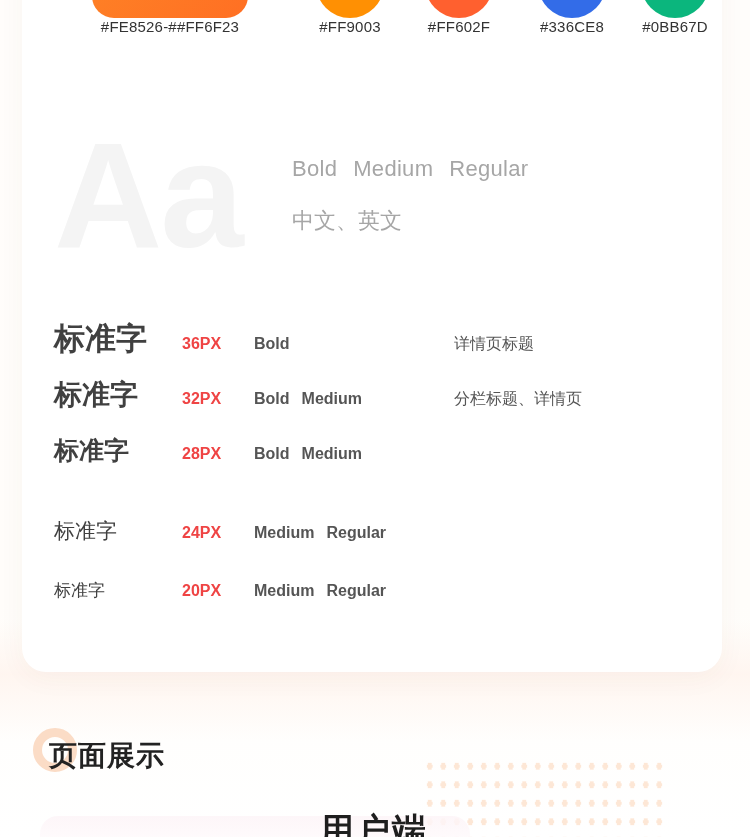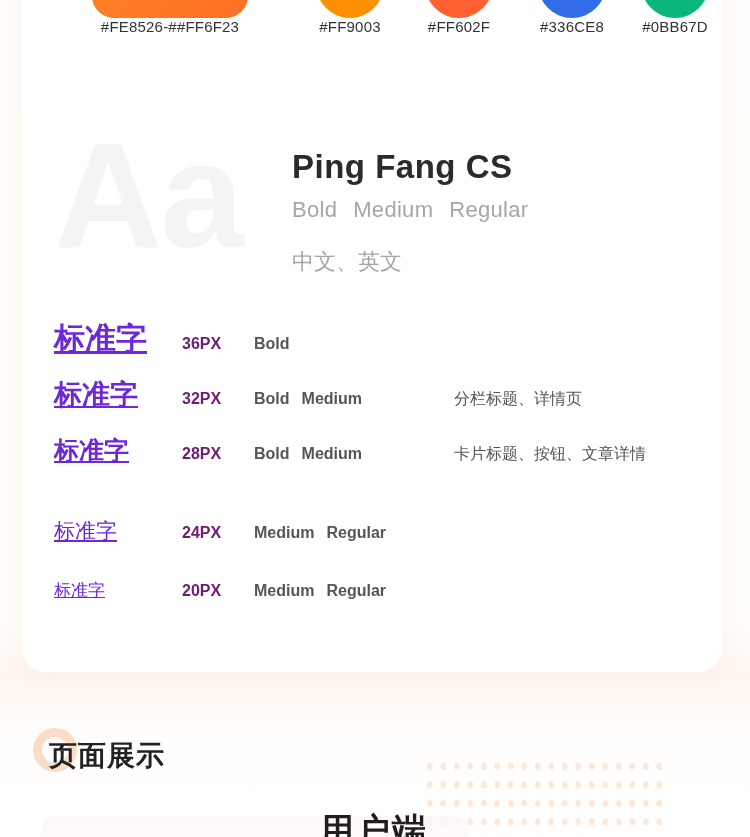--- a/index.html
+++ b/index.html
@@ -159,31 +159,30 @@
 
   .type-row {
     display: flex;
     align-items: baseline;
     height: 58px;
   }
 
   .col-sample {
     width: 160px;
     padding-left: 32px;
-    color: #6d28d9;
-    font-weight: 700;
-    white-space: nowrap;
-    text-decoration: underline;
+    color: #404040;
+    font-weight: 700;
+    white-space: nowrap;
   }
 
   .col-size {
     width: 72px;
     font-size: 16px;
     font-weight: 700;
-    color: #701a75;
+    color: #ef4444;
     white-space: nowrap;
   }
 
   .col-weight {
     width: 200px;
     font-size: 16px;
     font-weight: 700;
     color: #555555;
     white-space: nowrap;
   }
@@ -300,48 +299,47 @@
   <div class="swatch-item sw-4">
     <div class="swatch-shape swatch-circle" id="c4" style="background: rgb(11, 182, 125);"></div>
     <div class="swatch-label">#0BB67D</div>
   </div>
 
 </div>
 
 <div class="font-showcase">
   <div class="aa-watermark">Aa</div>
   <div class="font-info">
-    <div class="font-name">Ping Fang CS</div>
     <div class="font-weights">
       <span>Bold</span><span>Medium</span><span>Regular</span>
     </div>
     <div class="font-langs">中文、英文</div>
   </div>
 </div>
 
 <div class="type-table">
 
   <div class="type-row r0">
     <div class="col-sample">标准字</div>
     <div class="col-size">36PX</div>
     <div class="col-weight"><span>Bold</span></div>
+    <div class="col-usage">详情页标题</div>
   </div>
 
   <div class="type-row r1">
     <div class="col-sample">标准字</div>
     <div class="col-size">32PX</div>
     <div class="col-weight"><span>Bold</span><span>Medium</span></div>
     <div class="col-usage">分栏标题、详情页</div>
   </div>
 
   <div class="type-row r2">
     <div class="col-sample">标准字</div>
     <div class="col-size">28PX</div>
     <div class="col-weight"><span>Bold</span><span>Medium</span></div>
-    <div class="col-usage">卡片标题、按钮、文章详情</div>
   </div>
 
   <div class="type-row r3">
     <div class="col-sample">标准字</div>
     <div class="col-size">24PX</div>
     <div class="col-weight"><span>Medium</span><span>Regular</span></div>
   </div>
 
   <div class="type-row r4">
     <div class="col-sample">标准字</div>

